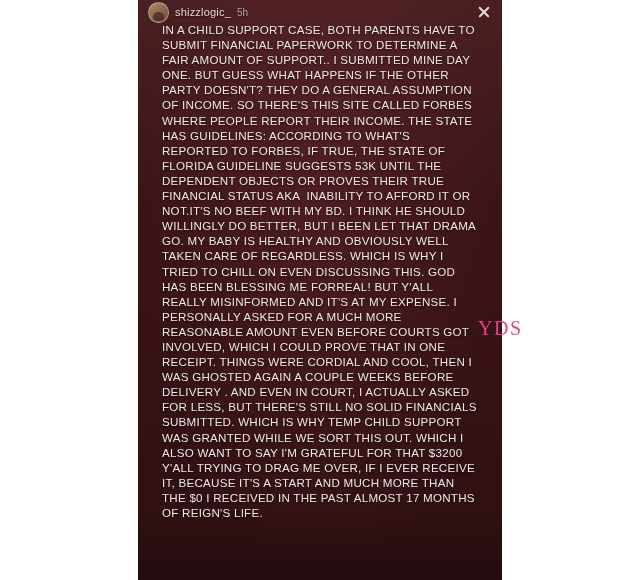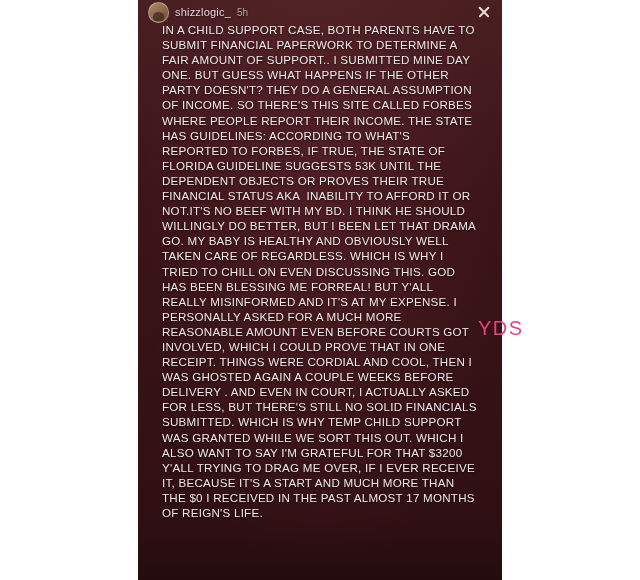--- a/index.html
+++ b/index.html
@@ -134,21 +134,21 @@
     white-space: pre-wrap;
     z-index: 4;
   }
 
   
   .watermark {
     position: absolute;
     left: 478px;
     top: 317px;
     color: #e8447f;
-    font-family: Liberation Sans, sans-serif;
+    font-family: Liberation Serif, serif;
     font-size: 20px;
     letter-spacing: 1.5px;
     font-weight: 400;
     z-index: 6;
   }
 
   
   .card-bottom-fade {
     position: absolute;
     left: 0;

